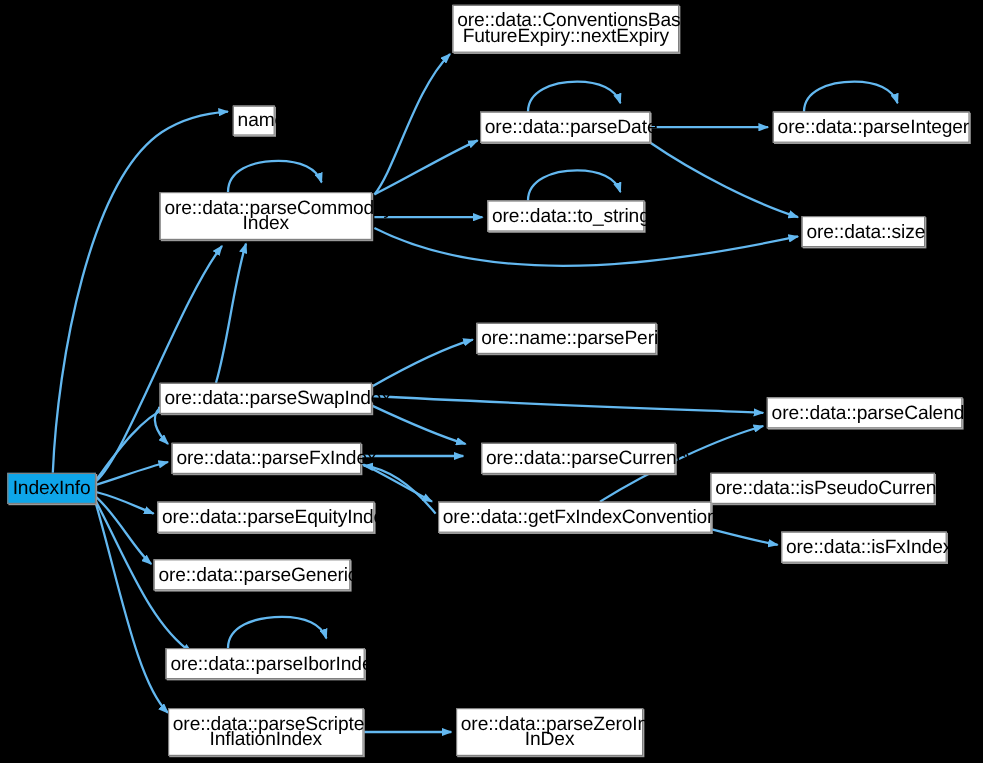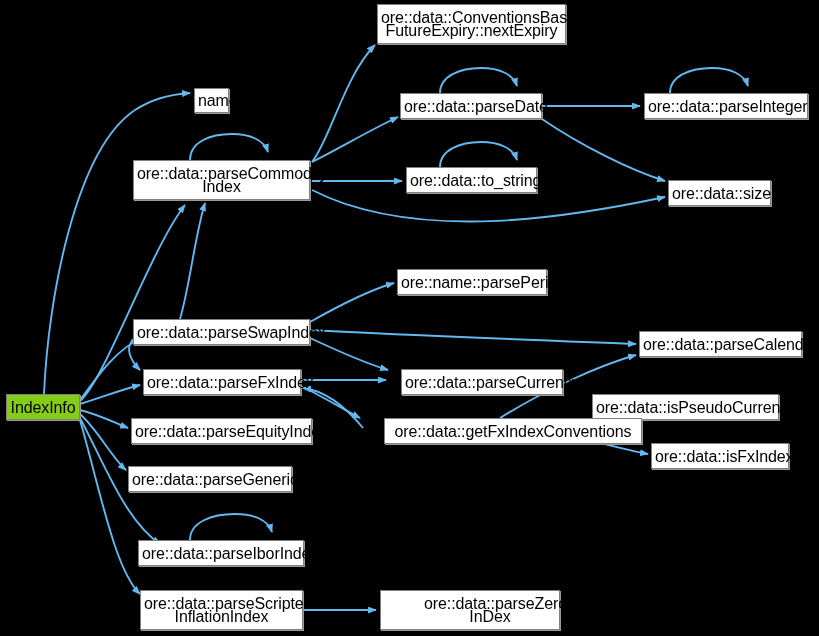--- a/index.html
+++ b/index.html
@@ -16,21 +16,21 @@
     font-size:16px;
     line-height:13px;
     display:flex;
     align-items:center;
     justify-content:center;
     text-align:center;
     white-space:pre-line;
     letter-spacing:-0.1px;
     z-index:2;
   }
-  .node.root{background:#84cc16;}
+  .node.root{background:#0ea5e9;}
   .nlabel{display:block;width:100%;padding:0 3px;box-sizing:border-box;}
 </style>
 </head>
 <body>
 
 <div id="graph">
   <svg id="edges" viewBox="0 0 819 636" xmlns="http://www.w3.org/2000/svg">
     <defs>
       <marker id="arrow" markerWidth="9" markerHeight="7" refX="8" refY="3.5" orient="auto" markerUnits="userSpaceOnUse">
         <path d="M0,0 L9,3.5 L0,7 Z" fill="#63b8f0"></path>
@@ -81,22 +81,22 @@
       <div class="node" style="left: 644px; top: 93px; width: 164px; height: 26px;"><span class="nlabel">ore::data::parseInteger</span></div>
       <div class="node" style="left: 406px; top: 167px; width: 131px; height: 26px;"><span class="nlabel">ore::data::to_string</span></div>
       <div class="node" style="left: 668px; top: 180px; width: 103px; height: 26px;"><span class="nlabel">ore::data::size</span></div>
       <div class="node" style="left: 397px; top: 269px; width: 150px; height: 26px;"><span class="nlabel">ore::name::parsePeriod</span></div>
       <div class="node" style="left: 133px; top: 319px; width: 177px; height: 26px;"><span class="nlabel">ore::data::parseSwapIndex</span></div>
       <div class="node" style="left: 639px; top: 331px; width: 163px; height: 26px;"><span class="nlabel">ore::data::parseCalendar</span></div>
       <div class="node" style="left: 143px; top: 369px; width: 158px; height: 26px;"><span class="nlabel">ore::data::parseFxIndex</span></div>
       <div class="node" style="left: 390px; top: 369px; width: 162px; height: 26px; margin-left: 11px;"><span class="nlabel">ore::data::parseCurrency</span></div>
       <div class="node" style="left: 592px; top: 394px; width: 187px; height: 26px;"><span class="nlabel">ore::data::isPseudoCurrency</span></div>
       <div class="node" style="left: 131px; top: 418px; width: 181px; height: 26px;"><span class="nlabel">ore::data::parseEquityIndex</span></div>
-      <div class="node" style="left: 384px; top: 418px; width: 258px; height: 26px;"><span class="nlabel">ore::data::getFxIndexConventions</span></div>
+      <div class="node" style="left: 365px; top: 418px; width: 228px; height: 26px;"><span class="nlabel">ore::data::getFxIndexConventions</span></div>
       <div class="node" style="left: 651px; top: 443px; width: 138px; height: 26px;"><span class="nlabel">ore::data::isFxIndex</span></div>
       <div class="node" style="left: 128px; top: 466px; width: 164px; height: 26px;"><span class="nlabel">ore::data::parseGenericIndex</span></div>
       <div class="node" style="left: 138px; top: 540px; width: 166px; height: 26px;"><span class="nlabel">ore::data::parseIborIndex</span></div>
       <div class="node" style="left: 140px; top: 590px; width: 163px; height: 40px;"><span class="nlabel">ore::data::parseScripted
 InflationIndex</span></div>
-      <div class="node" style="left: 380px; top: 590px; width: 180px; height: 40px; padding-left: 40px;"><span class="nlabel">ore::data::parseZeroInflation
+      <div class="node" style="left: 380px; top: 590px; width: 156px; height: 40px;"><span class="nlabel">ore::data::parseZeroInflation
 InDex</span></div>
     </div>
 </div>
 
 </body></html>

